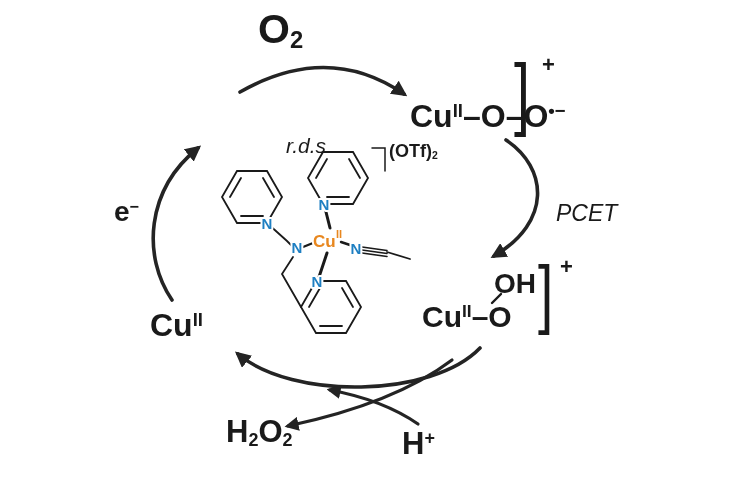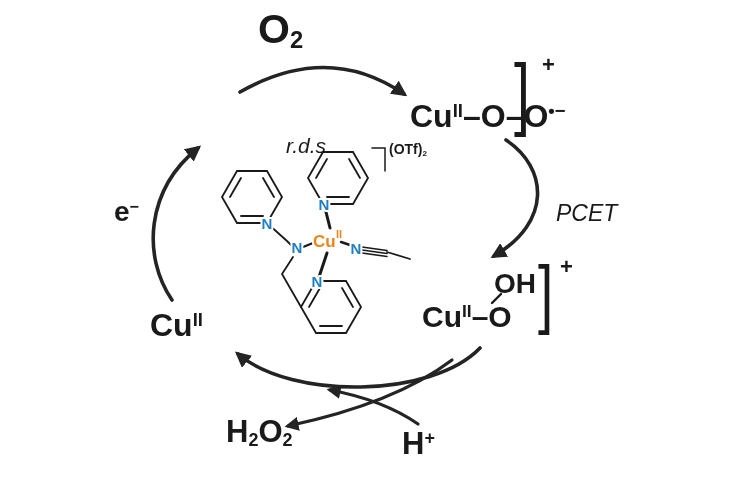--- a/index.html
+++ b/index.html
@@ -29,21 +29,21 @@
   #he      { left:552px; top:166px; font-size:27px; }
   #pcet    { left:556px; top:200px; font-size:23px; font-style:italic; font-weight:400; }
   #hydro   { left:422px; top:300px; font-size:30px;text-align:center; }
   #oh      { left:494px; top:268px; font-size:28px;text-align:right; }
   #bracket2{ left:538px; top:255px; font-size:76px; }
   #plus2   { left:560px; top:254px; font-size:22px; }
   #cu2     { left:150px; top:307px; font-size:32px; }
   #e       { left:114px; top:196px; font-size:28px; }
   #h2o2    { left:226px; top:414px; font-size:31px; }
   #hplus   { left:402px; top:426px; font-size:31px; }
-  #otf     { left:389px; top:141px; font-size:14px; }
+  #otf     { left:389px; top:141px; font-size:18px; }
 </style>
 </head>
 <body>
 
 <div class="canvas">
 
   <svg width="741" height="486" viewBox="0 0 741 486">
     <defs>
       <marker id="ah" viewBox="0 0 10 10" refX="7.5" refY="5" markerWidth="4.4" markerHeight="4.4" orient="auto" markerUnits="strokeWidth">
         <path d="M0,0 L10,5 L0,10 z" fill="#242424"></path>

